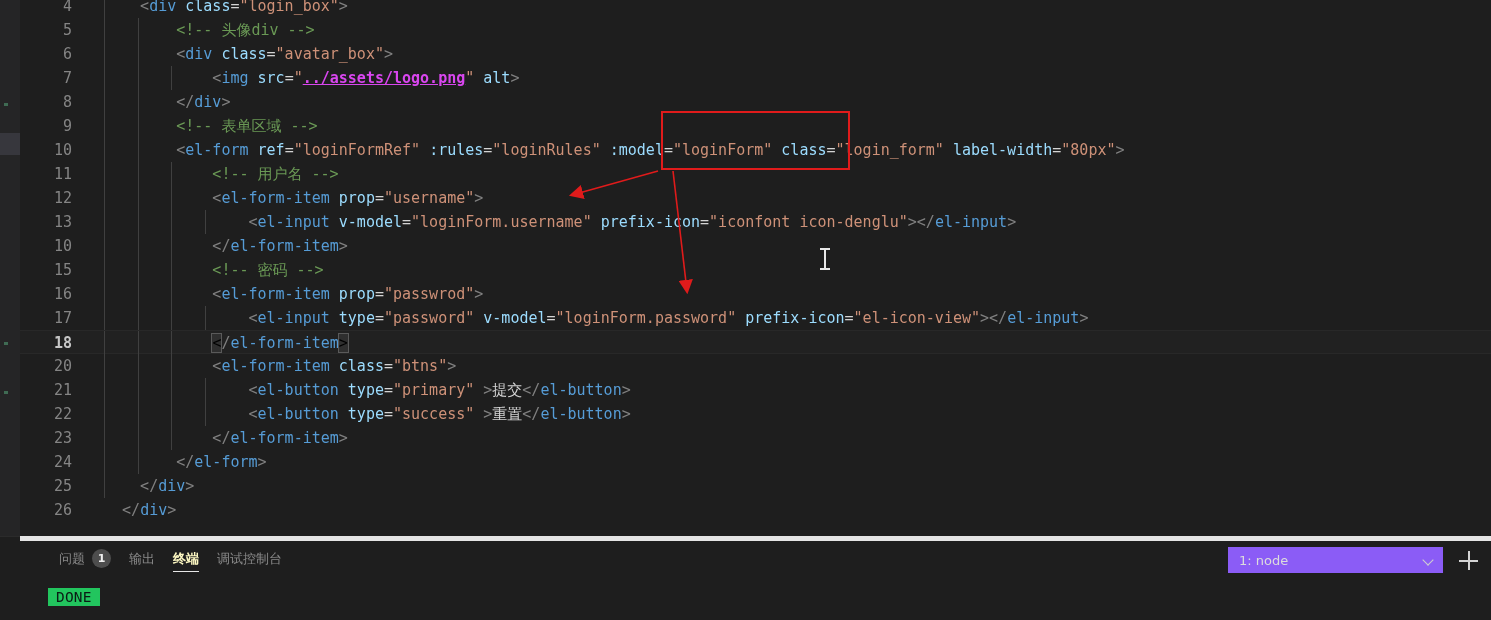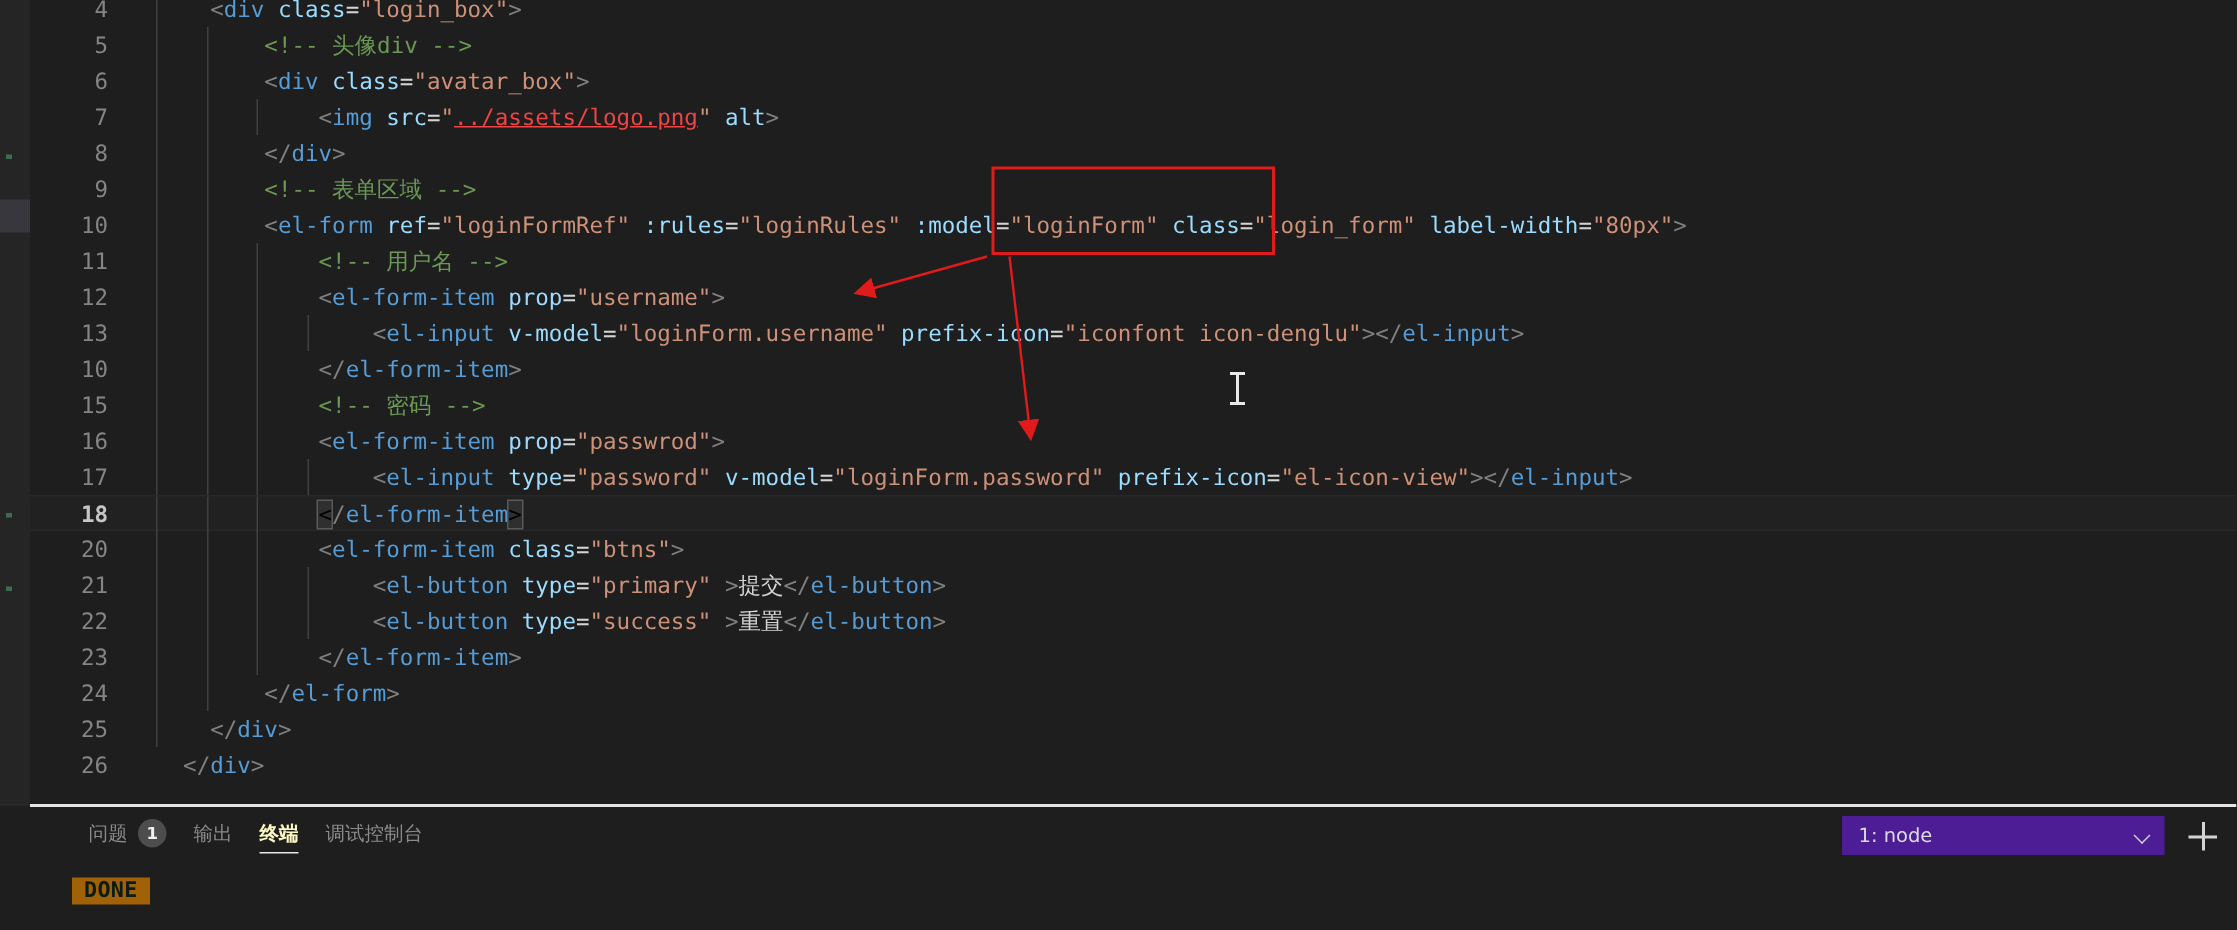--- a/index.html
+++ b/index.html
@@ -88,21 +88,21 @@
 
   
   .t-punc   { color: #808080; }
   .t-tag    { color: #569cd6; }
   .t-attr   { color: #9cdcfe; }
   .t-eq     { color: #d4d4d4; }
   .t-str    { color: #ce9178; }
   .t-cmt    { color: #6a9955; }
   .t-txt    { color: #d4d4d4; }
   .t-brmatch{ background: rgba(150,150,150,0.12); outline: 1px solid #5a5a5a; }
-  .t-link   { color: #ef4444; text-decoration: underline; }
+  .t-link   { color: #d946ef; text-decoration: underline; font-weight: bold; }
 
   
   .ibeam {
     position: absolute;
     left: 800px; top: 247px;
     width: 10px; height: 24px;
     z-index: 40;
     pointer-events: none;
   }
   .ibeam i { position: absolute; background: #e8e8e8; display: block; }
@@ -126,21 +126,21 @@
     z-index: 29;
     pointer-events: none;
   }
 
   
   .panel {
     position: absolute;
     left: 20px; top: 536px;
     width: 1471px; height: 84px;
     background: #1e1e1e;
-    border-top: 2px solid #e5e5e5;
+    border-top: 5px solid #e5e5e5;
   }
   .panel-strip-left {
     position: absolute;
     left: 0; top: 536px;
     width: 20px; height: 84px;
     background: #1e1e1e;
     border-top: 1px solid #2b2b2b;
   }
   .panel-tabs {
     position: absolute;
@@ -192,21 +192,21 @@
     display: flex;
     align-items: center;
     gap: 14px;
   }
   .term-select {
     display: flex;
     align-items: center;
     justify-content: space-between;
     width: 215px; height: 26px;
     padding: 0 8px 0 11px;
-    background: #4c1d95;
+    background: #8b5cf6;
     color: #dcdcdc;
     font-size: 13px;
     font-family: "DejaVu Sans", "Liberation Sans", sans-serif;
     cursor: pointer;
   }
   .chev {
     width: 12px; height: 12px;
     position: relative;
   }
   .chev::before {
@@ -243,23 +243,23 @@
     padding-left: 28px;
     height: 22px;
     font-size: 14.5px;
     font-family: "DejaVu Sans Mono", "Liberation Mono", monospace;
   }
   .done-badge {
     display: inline-flex;
     align-items: center;
     justify-content: center;
     padding: 1px 8px;
-    background: #a16207;
+    background: #22c55e;
     color: #0b1b15;
-    font-weight: bold;
+    font-weight: normal;
     font-size: 14.5px;
     letter-spacing: 0.2px;
   }
   .term-msg { color: #1bc98e; }
 </style>
 </head>
 <body>
 
 <div id="app">
 

